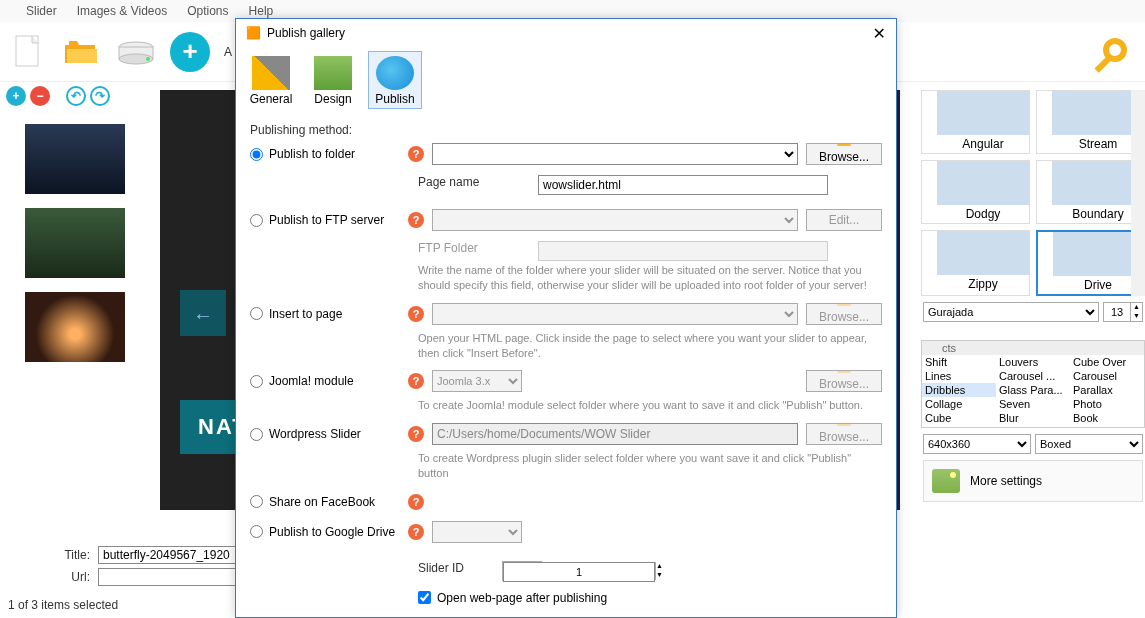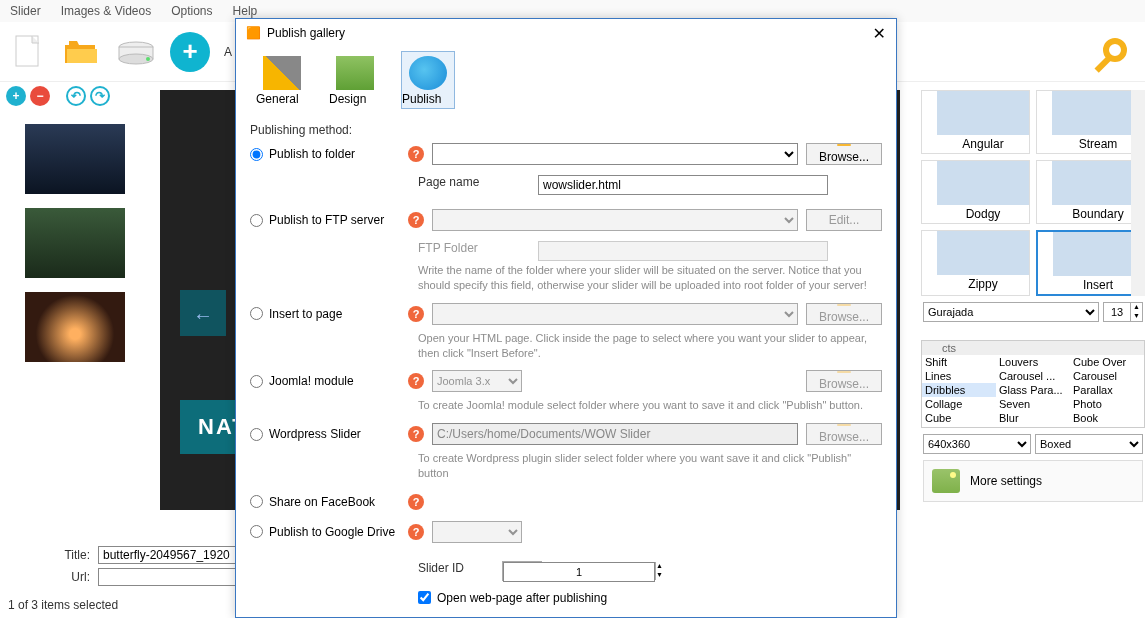--- a/index.html
+++ b/index.html
@@ -1,18 +1,18 @@
 <!DOCTYPE html>
 <html><head>
 <meta charset="utf-8">
 <style>
 * { box-sizing: border-box; margin: 0; padding: 0; font-family: "Segoe UI", Tahoma, sans-serif; font-size: 12px; }
 body { background: #fff; width: 1145px; height: 618px; position: relative; overflow: hidden; }
 
-.menubar { height: 22px; display: flex; align-items: center; gap: 20px; padding-left: 10px; color: #555; background: #f9f9f9; }
+.menubar { height: 22px; display: flex; align-items: center; gap: 20px; padding-left: 26px; color: #555; background: #f9f9f9; }
 .menubar span { cursor: default; }
 
 .toolbar-main { height: 60px; display: flex; align-items: center; gap: 14px; padding-left: 8px; border-bottom: 1px solid #eee; }
 .toolbar-main .tb-icon { width: 40px; height: 40px; display: flex; align-items: center; justify-content: center; }
 .big-plus { width: 40px; height: 40px; border-radius: 50%; background: #0fb4d0; color: #fff; font-size: 26px; font-weight: bold; display: flex; align-items: center; justify-content: center; }
 .key-icon { position: absolute; right: 16px; top: 36px; color: #f6b21b; }
 
 .mini-tool { display: flex; gap: 4px; padding: 4px 6px; align-items: center; }
 .mini-circle { width: 20px; height: 20px; border-radius: 50%; display:flex; align-items:center; justify-content:center; color:#fff; font-weight:bold; }
 
@@ -57,21 +57,21 @@
 .bi-row label { width:80px; text-align:right; margin-right:8px; color:#333;}
 .bi-row input { flex:1; max-width:430px; border:1px solid #888; height:18px; padding:0 4px;}
 .status { position:absolute; left:8px; bottom:6px; color:#333; }
 
 
 .dialog { position:absolute; left:235px; top:18px; width:662px; height:600px; background:#fff; border:1px solid #3a77c2; box-shadow:0 0 10px rgba(0,0,0,.2); z-index:50; }
 .dlg-title { height:28px; display:flex; align-items:center; padding:0 10px; justify-content:space-between; }
 .dlg-title .t { display:flex; align-items:center; gap:6px;}
 .dlg-close { font-size:16px; cursor:pointer;}
 .dlg-tabs { display:flex; gap:8px; padding:4px 8px 0 8px;}
-.dtab { width:54px; text-align:left; padding:4px 0 2px; font-size:11px; border:1px solid transparent;margin-left:11px;}
+.dtab { width:54px; text-align:center; padding:4px 0 2px; font-size:11px; border:1px solid transparent;}
 .dtab.active { border:1px solid #8fb8e0; background:#e7f1fb; }
 .dtab .ic { width:38px; height:34px; margin:0 auto 2px; }
 .ic-gen{ background:linear-gradient(45deg,#f7b500 50%,#888 50%);}  .ic-des{ background:linear-gradient(#8fc262,#5fa035);} .ic-pub{ width:36px;height:36px;border-radius:50%;background:radial-gradient(circle at 40% 40%,#57c4f0,#1a8cd8);}
 
 .dlg-body { padding:8px 14px;}
 .sect-title { margin:6px 0 2px; color:#333;}
 .method-row { display:flex; align-items:center; min-height:30px; gap:8px;}
 .radio-col { width:150px; display:flex; align-items:center; gap:6px;}
 .q-icon { width:16px; height:16px; border-radius:50%; background:#f0673c; color:#fff; display:flex; align-items:center; justify-content:center; font-size:11px; font-weight:bold;}
 .path-input { flex:1; height:22px; border:1px solid #888; background:#fff;}
@@ -150,21 +150,21 @@
 <div class="publish-bar">Publish</div>
 
 <div class="right-panel">
   <div style="position:relative">
     <div class="tmpl-grid">
       <div class="tmpl"><div class="sw sw-angular"></div><span>Angular</span></div>
       <div class="tmpl"><div class="sw sw-stream"></div><span>Stream</span></div>
       <div class="tmpl"><div class="sw sw-dodgy"></div><span>Dodgy</span></div>
       <div class="tmpl"><div class="sw sw-boundary"></div><span>Boundary</span></div>
       <div class="tmpl"><div class="sw sw-zippy"></div><span>Zippy</span></div>
-      <div class="tmpl sel"><div class="sw sw-convex"></div><span>Insert</span></div>
+      <div class="tmpl sel"><div class="sw sw-convex"></div><span>Drive</span></div>
     </div>
     <div class="scroll-v"></div>
   </div>
 
   <div class="font-row">
     <select><option>Gurajada</option></select>
     <div class="spin">
         <input value="13" style="">
         <div class="ar">
           <div>▲</div>

